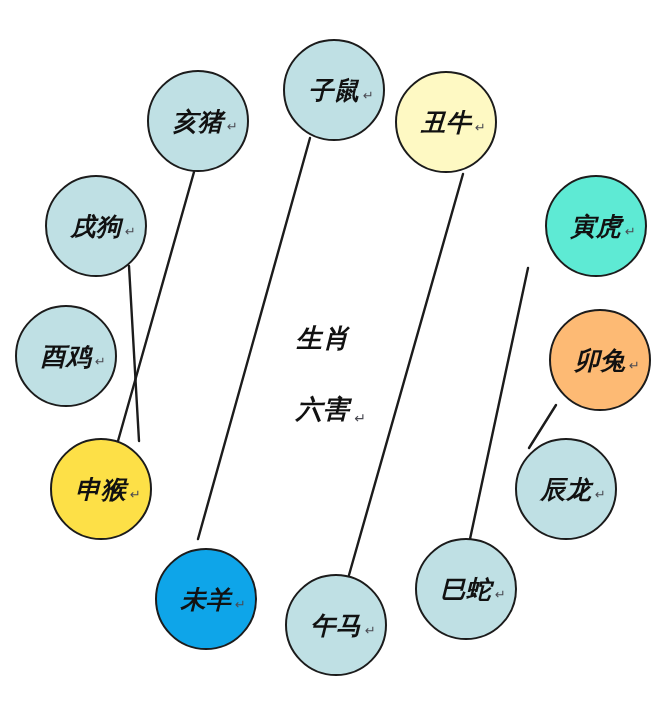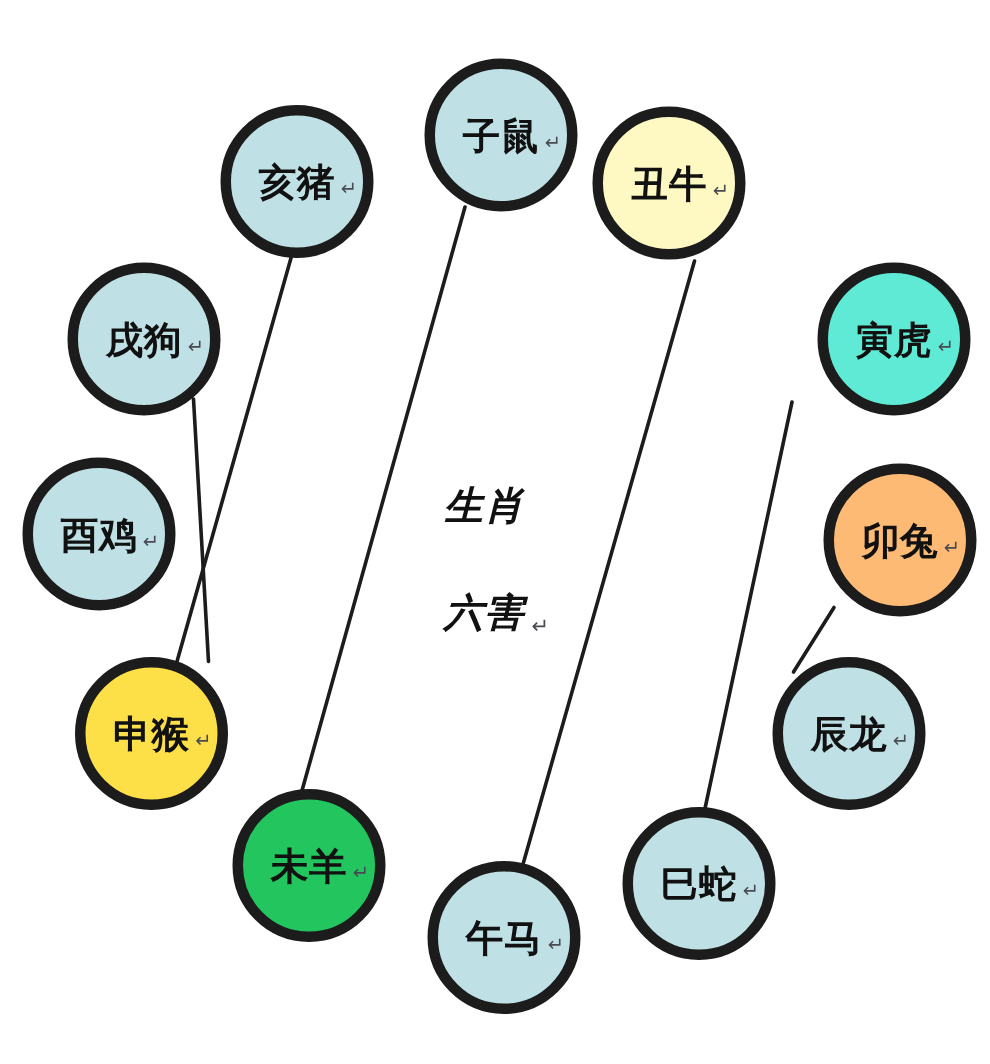--- a/index.html
+++ b/index.html
@@ -41,25 +41,26 @@
     top: 0;
     width: 660px;
     height: 709px;
     z-index: 2;
   }
 
   .node {
     position: absolute;
     border-radius: 50%;
     background: #bfe0e4;
-    border: 7px solid #0ea5e9;
+    border: 2px solid #0ea5e9;
     box-sizing: border-box;
     display: flex;
     align-items: center;
     justify-content: center;
+    font-style: italic;
   }
 
   .node-label {
     font-family: "DejaVu Sans", "Liberation Sans", sans-serif;
     font-size: 25px;
     font-weight: 600;
     color: #111111;
     letter-spacing: 0.5px;
     line-height: 1;
     white-space: nowrap;
@@ -131,21 +132,21 @@
       </div>
       <div class="node" style="left: 515px; top: 438px; width: 102px; height: 102px; background: rgb(191, 224, 228); border-color: rgb(28, 28, 28);">
         <span class="node-label">辰龙<span class="pilcrow">↵</span></span>
       </div>
       <div class="node" style="left: 415px; top: 538px; width: 102px; height: 102px; background: rgb(191, 224, 228); border-color: rgb(28, 28, 28);">
         <span class="node-label">巳蛇<span class="pilcrow">↵</span></span>
       </div>
       <div class="node" style="left: 285px; top: 574px; width: 102px; height: 102px; background: rgb(191, 224, 228); border-color: rgb(28, 28, 28);">
         <span class="node-label">午马<span class="pilcrow">↵</span></span>
       </div>
-      <div class="node" style="left: 155px; top: 526px; width: 102px; height: 102px; background: #22c55e; border-color: rgb(28, 28, 28);">
+      <div class="node" style="left: 155px; top: 548px; width: 102px; height: 102px; background: #0ea5e9; border-color: rgb(28, 28, 28);">
         <span class="node-label">未羊<span class="pilcrow">↵</span></span>
       </div>
       <div class="node" style="left: 50px; top: 438px; width: 102px; height: 102px; background: #fde047; border-color: rgb(28, 28, 28);">
         <span class="node-label">申猴<span class="pilcrow">↵</span></span>
       </div>
       <div class="node" style="left: 15px; top: 305px; width: 102px; height: 102px; background: rgb(191, 224, 228); border-color: rgb(28, 28, 28); text-align: center;">
         <span class="node-label">酉鸡<span class="pilcrow">↵</span></span>
       </div>
       <div class="node" style="left: 45px; top: 175px; width: 102px; height: 102px; background: rgb(191, 224, 228); border-color: rgb(28, 28, 28);">
         <span class="node-label">戌狗<span class="pilcrow">↵</span></span>

